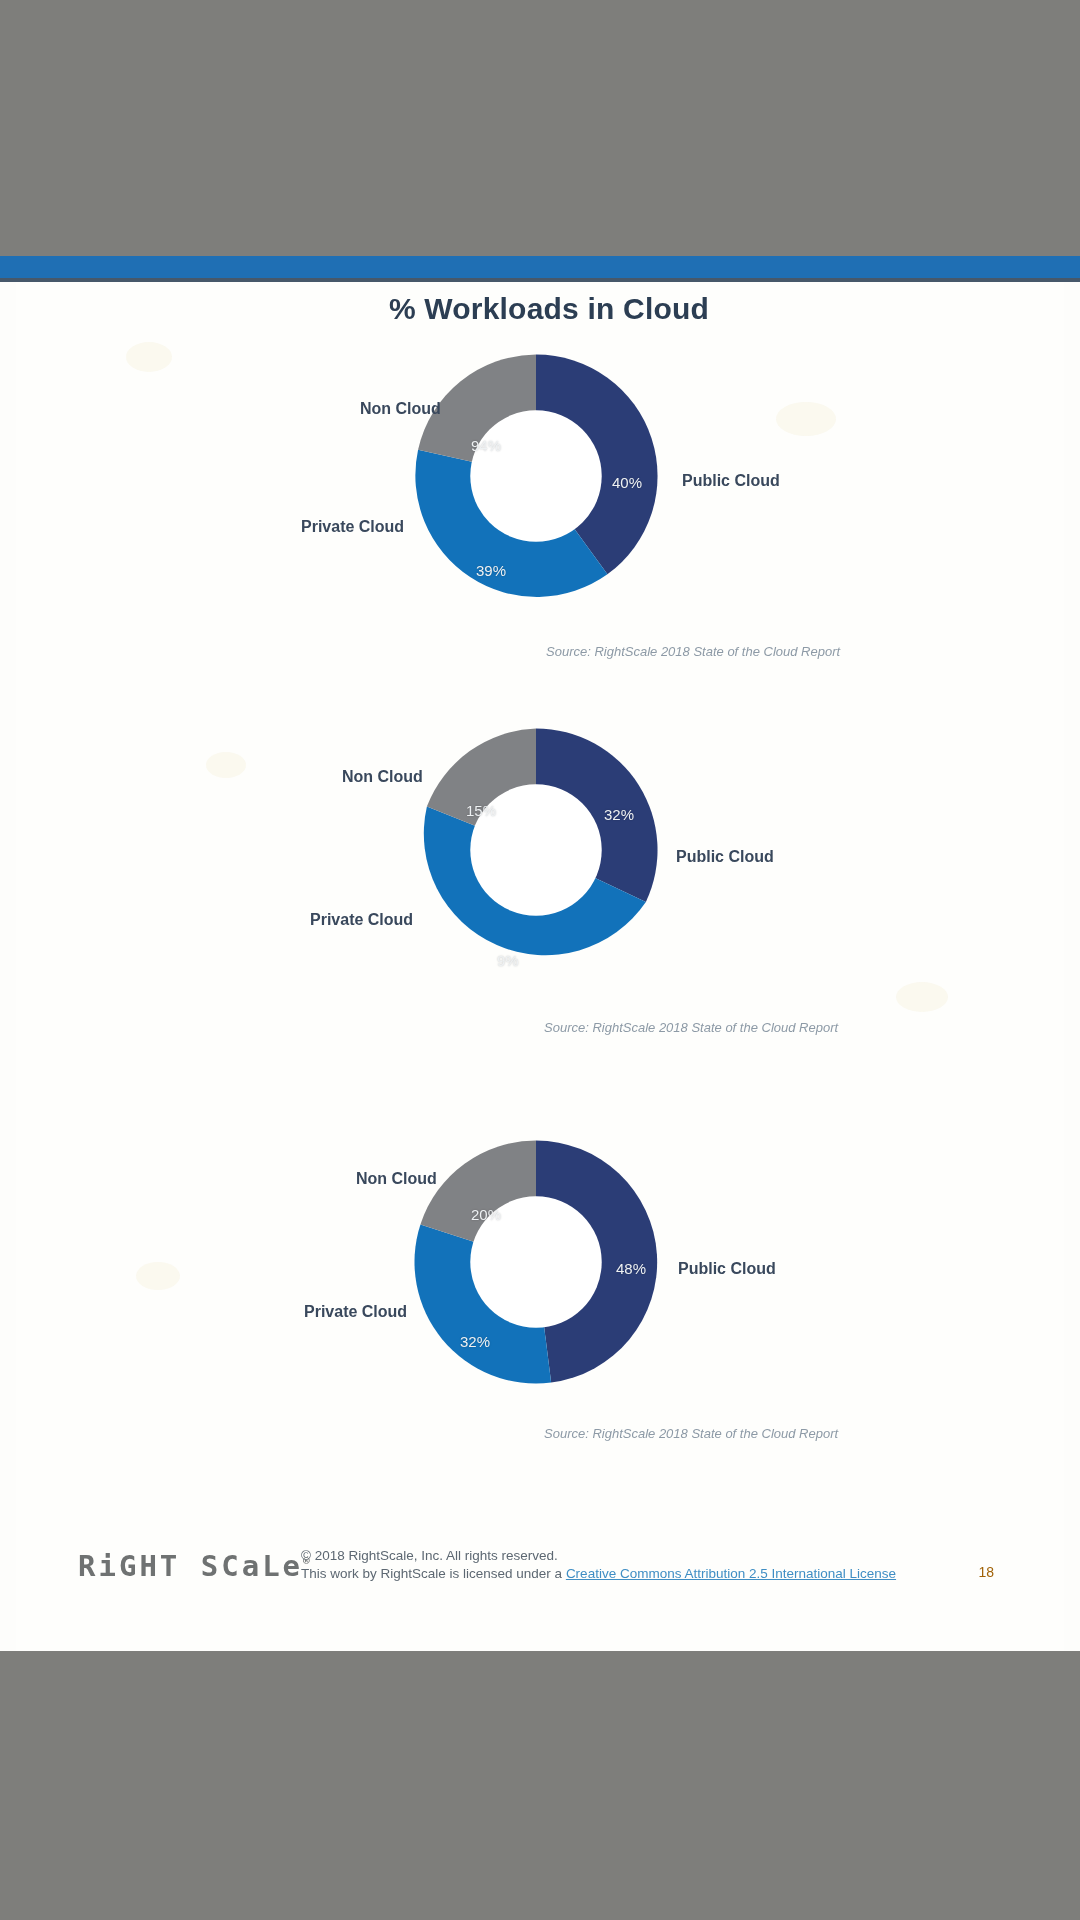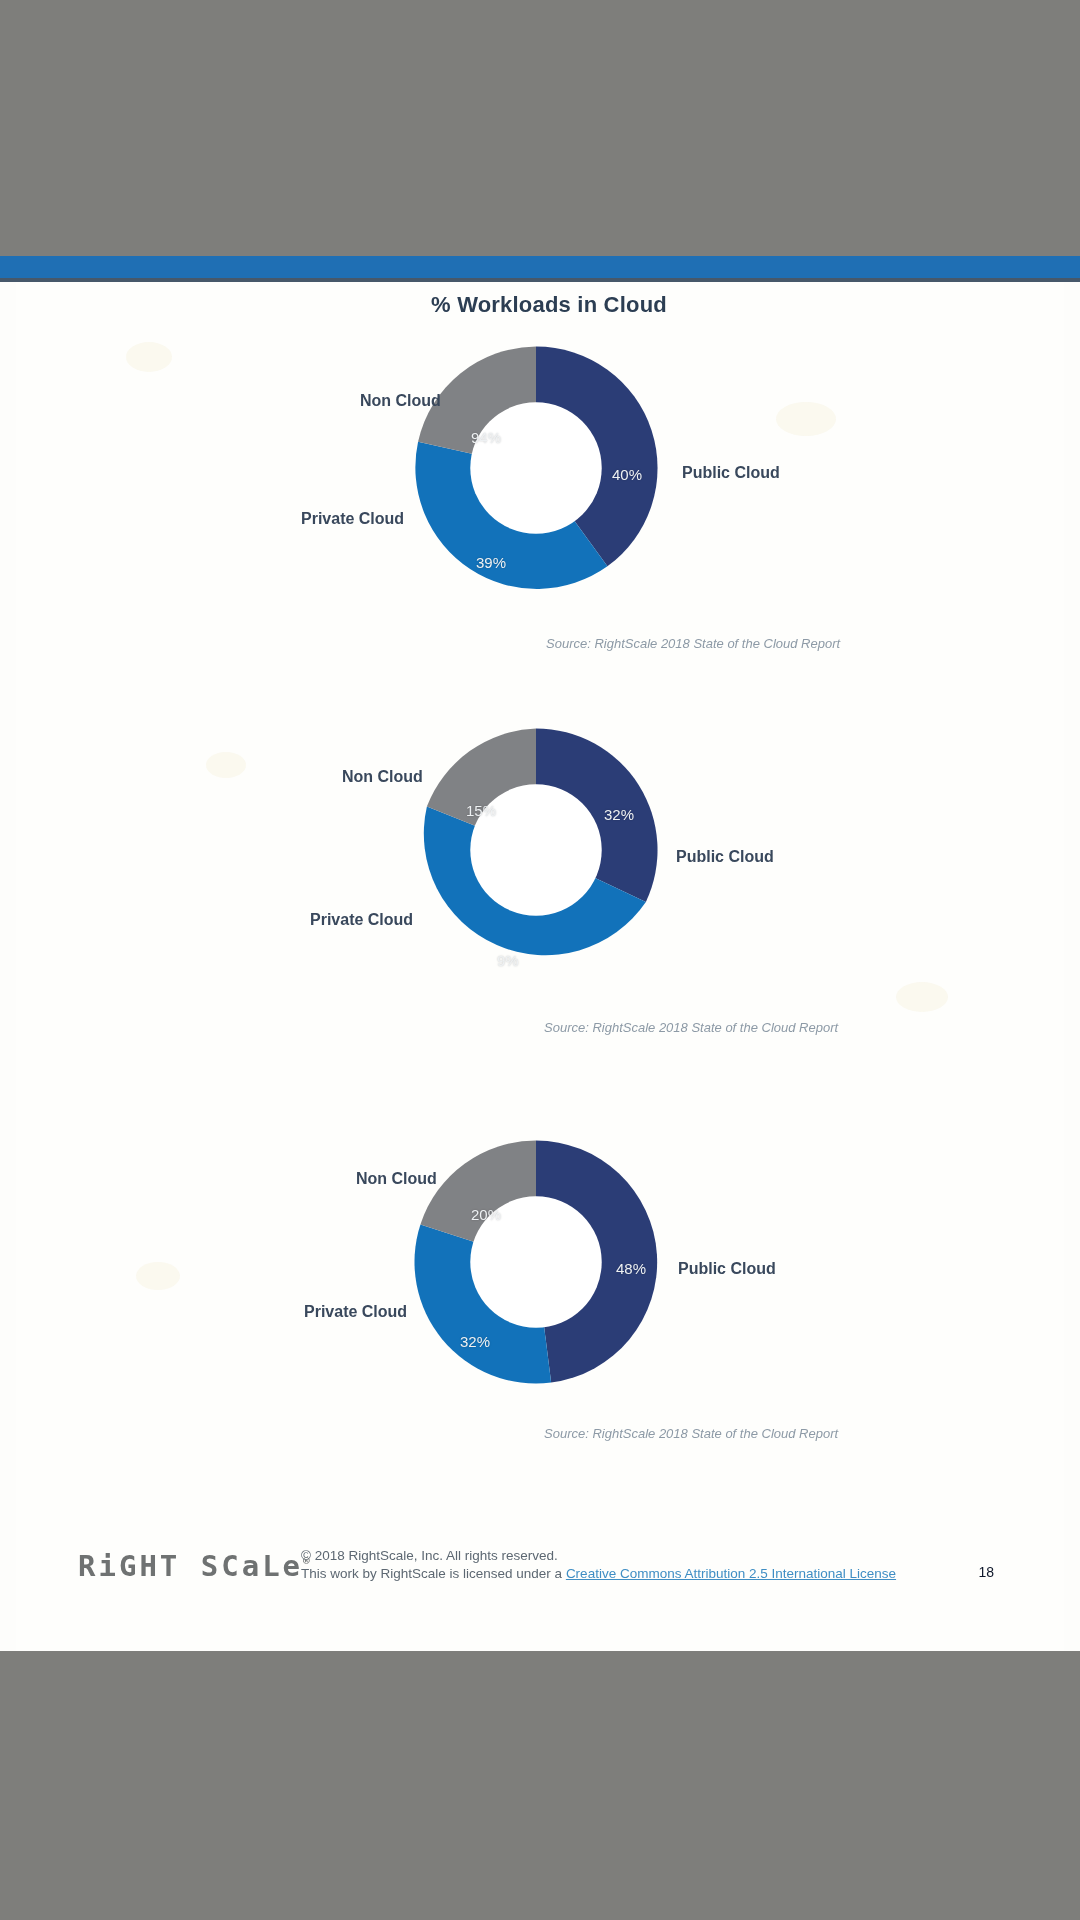--- a/index.html
+++ b/index.html
@@ -65,21 +65,21 @@
   }
 
   
   .chart-block {
     position: absolute;
     left: 0;
     width: 1048px;
   }
   .chart-title {
     text-align: center;
-    font-size: 22px;
+    font-size: 30px;
     font-weight: bold;
     color: #2c3e53;
     letter-spacing: .2px;
     margin: 0;
     padding-left: 18px;
   }
 
   .donut-wrap {
     position: relative;
     width: 1048px;
@@ -156,21 +156,21 @@
   }
   .footer-link {
     color: #3f8ec4;
     text-decoration: underline;
   }
   .footer-page {
     position: absolute;
     right: 70px;
     top: 37px;
     font-size: 14px;
-    color: #0f172a;
+    color: #a16207;
   }
 
   
   .blotch {
     position: absolute;
     border-radius: 50%;
     background: #f7f4e4;
     opacity: .55;
     pointer-events: none;
   }

